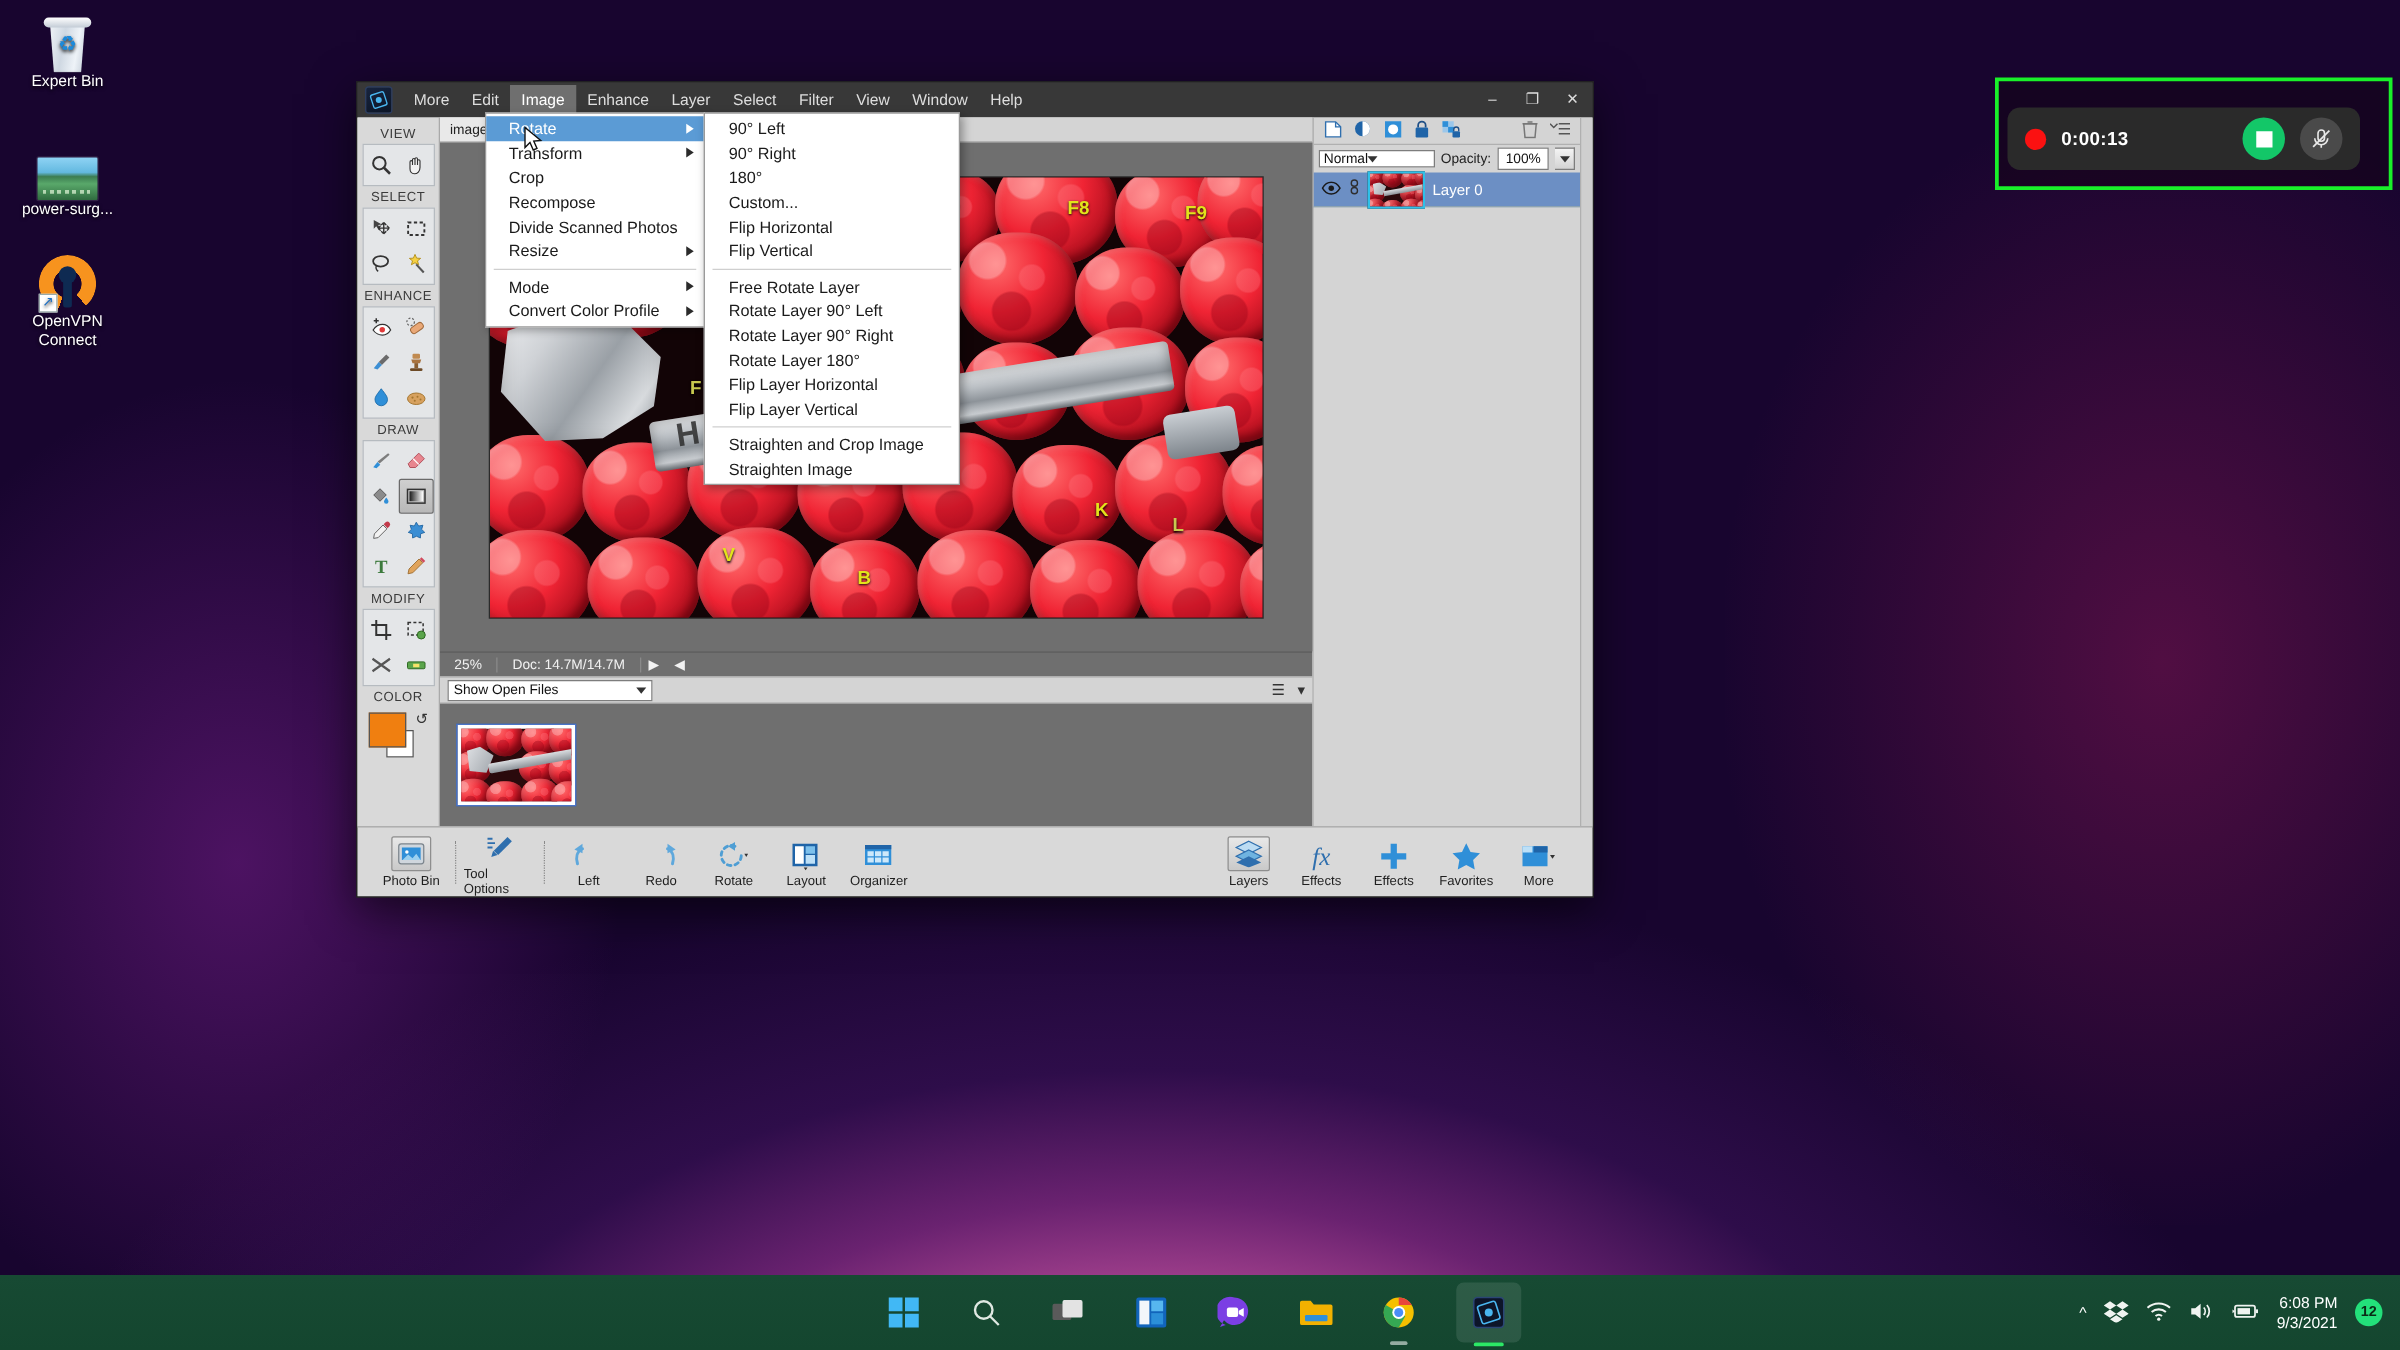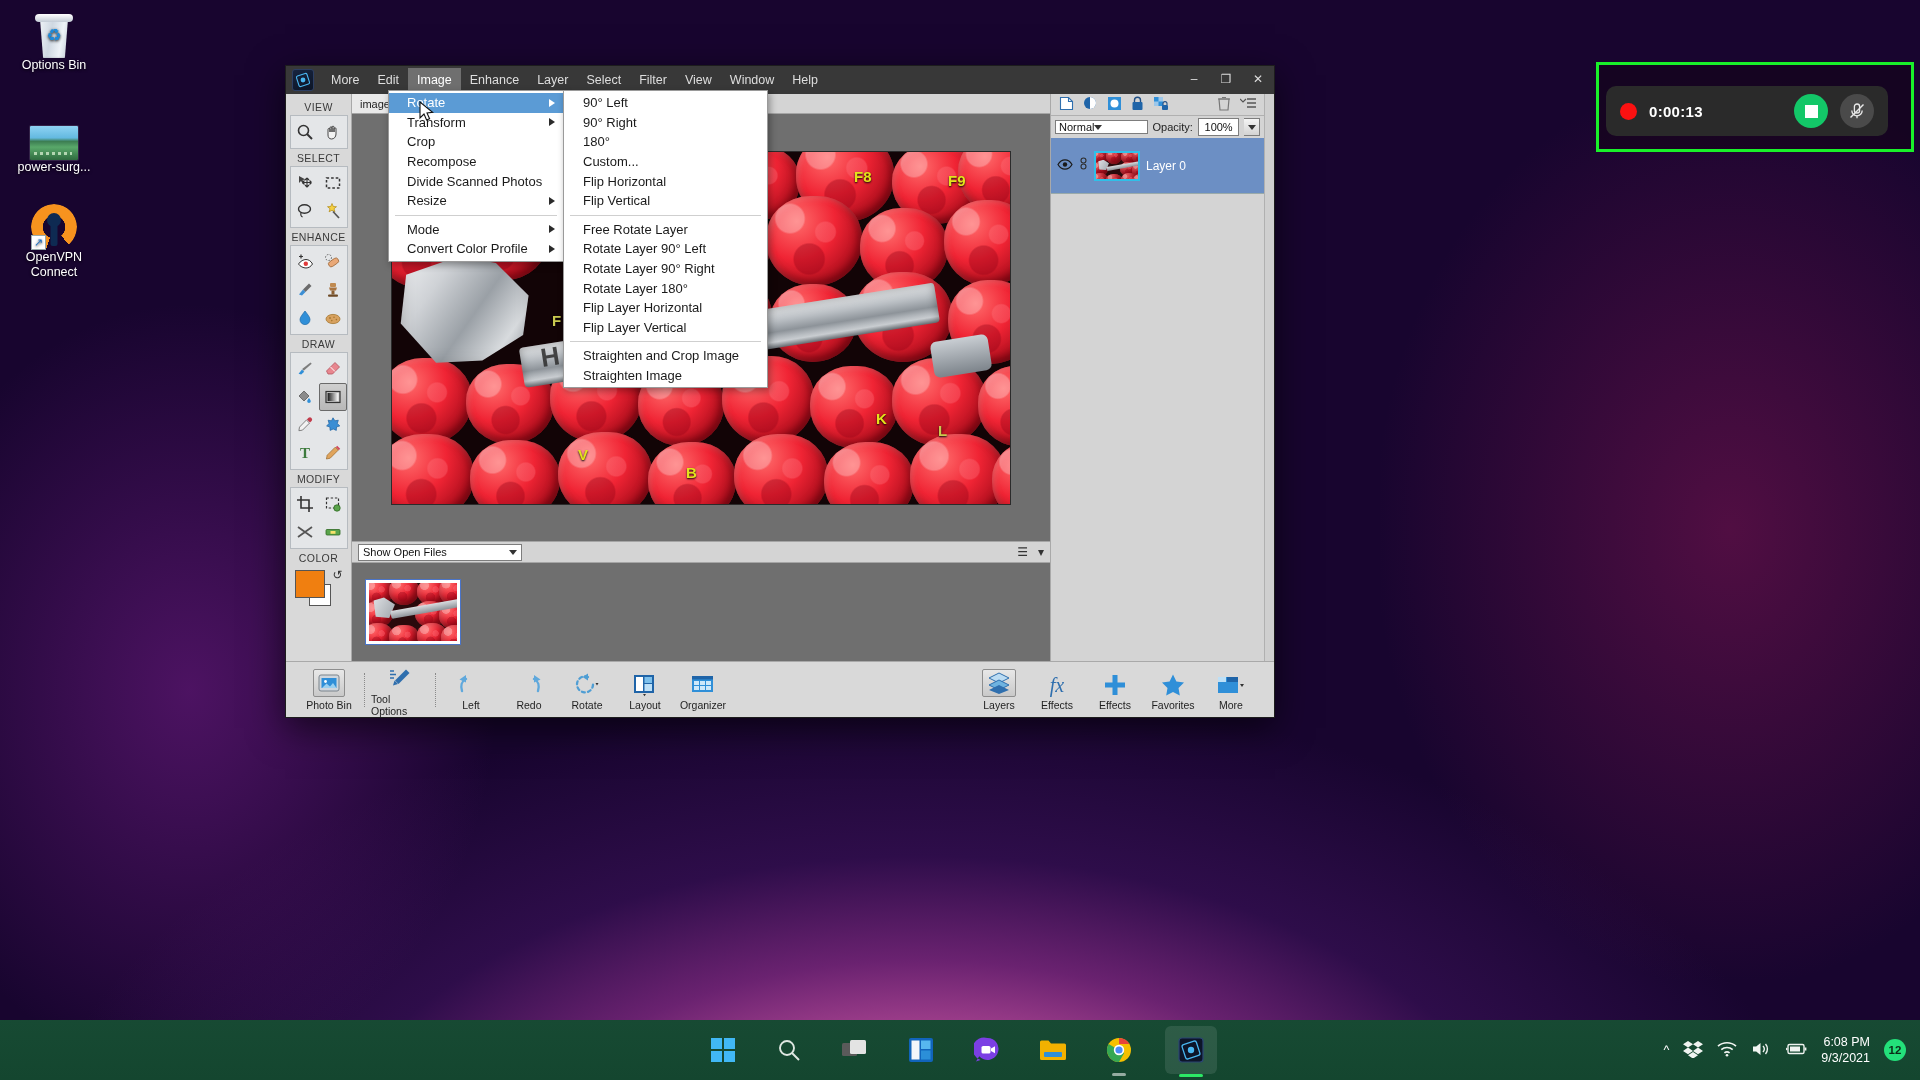--- a/index.html
+++ b/index.html
@@ -261,21 +261,21 @@
   .opacity-label { font-size:11px; color:#222; }
   .opacity-box {
     width: 42px; height: 18px; background:#fff; border:1px solid #7d7d7d;
     font-size:11px; color:#111; display:flex; align-items:center; justify-content:center;
   }
   .opacity-caret {
     width:16px;height:18px;border:1px solid #7d7d7d;border-left:0;background:linear-gradient(180deg,#f4f4f4,#d3d3d3);
     display:flex;align-items:center;justify-content:center;
   }
   .layer-row {
-    height: 56px; background:#6c8fc4; display:flex; align-items:center; gap:6px; padding: 0 6px;
+    height: 28px; background:#6c8fc4; display:flex; align-items:center; gap:6px; padding: 0 6px;
     color:#fff; font-size:12px; border-bottom:1px solid #9aa;
   }
   .layer-thumb { width:46px; height:30px; border:2px solid #2fc0e8; overflow:hidden; position:relative; background:#2a0a0c; }
   .layers-rest { flex:1; background:#d4d4d4; }
   .rp-scroll {
     width: 10px; background:#cfcfcf; border-left:1px solid #b0b0b0;
   }
 
   
   .pse-bottom {
@@ -373,21 +373,21 @@
 <div class="bg-glow-right"></div>
 
 <div class="desk-icon" id="icon-recycle">
   <div class="glyph">
     <div class="recycle-bin">
       <div class="body"></div>
       <div class="lid"></div>
       <div class="tri">♻</div>
     </div>
   </div>
-  <div>Options Bin</div>
+  <div>Expert Bin</div>
 </div>
 
 <div class="desk-icon" id="icon-power">
   <div class="glyph">
     <div class="power-thumb"></div>
   </div>
   <div>power-surg...</div>
 </div>
 
 <div class="desk-icon" id="icon-ovpn">
@@ -668,20 +668,26 @@
             <div class="kb-letter" style="left:556px;top:20px;">F9</div>
             <div class="kb-letter" style="left:186px;top:294px;">V</div>
             <div class="kb-letter" style="left:294px;top:312px;">B</div>
             <div class="kb-letter" style="left:484px;top:258px;">K</div>
             <div class="kb-letter dim" style="left:546px;top:270px;">L</div>
             <div class="kb-letter dim" style="left:160px;top:160px;">F</div>
           </div>
         </div>
       </div>
 
+      <div class="status-strip">
+        <div class="st-zoom">25%</div>
+        <div class="st-doc">Doc: 14.7M/14.7M</div>
+        <div class="st-arrow">▶</div>
+        <div class="st-arrow">◀</div>
+      </div>
 
       <div class="photobin-bar">
         <div class="selectbox">
           <span>Show Open Files</span>
           <span class="sb-caret"></span>
         </div>
         <div class="photobin-right">
           <span>☰</span>
           <span>▾</span>
         </div>

